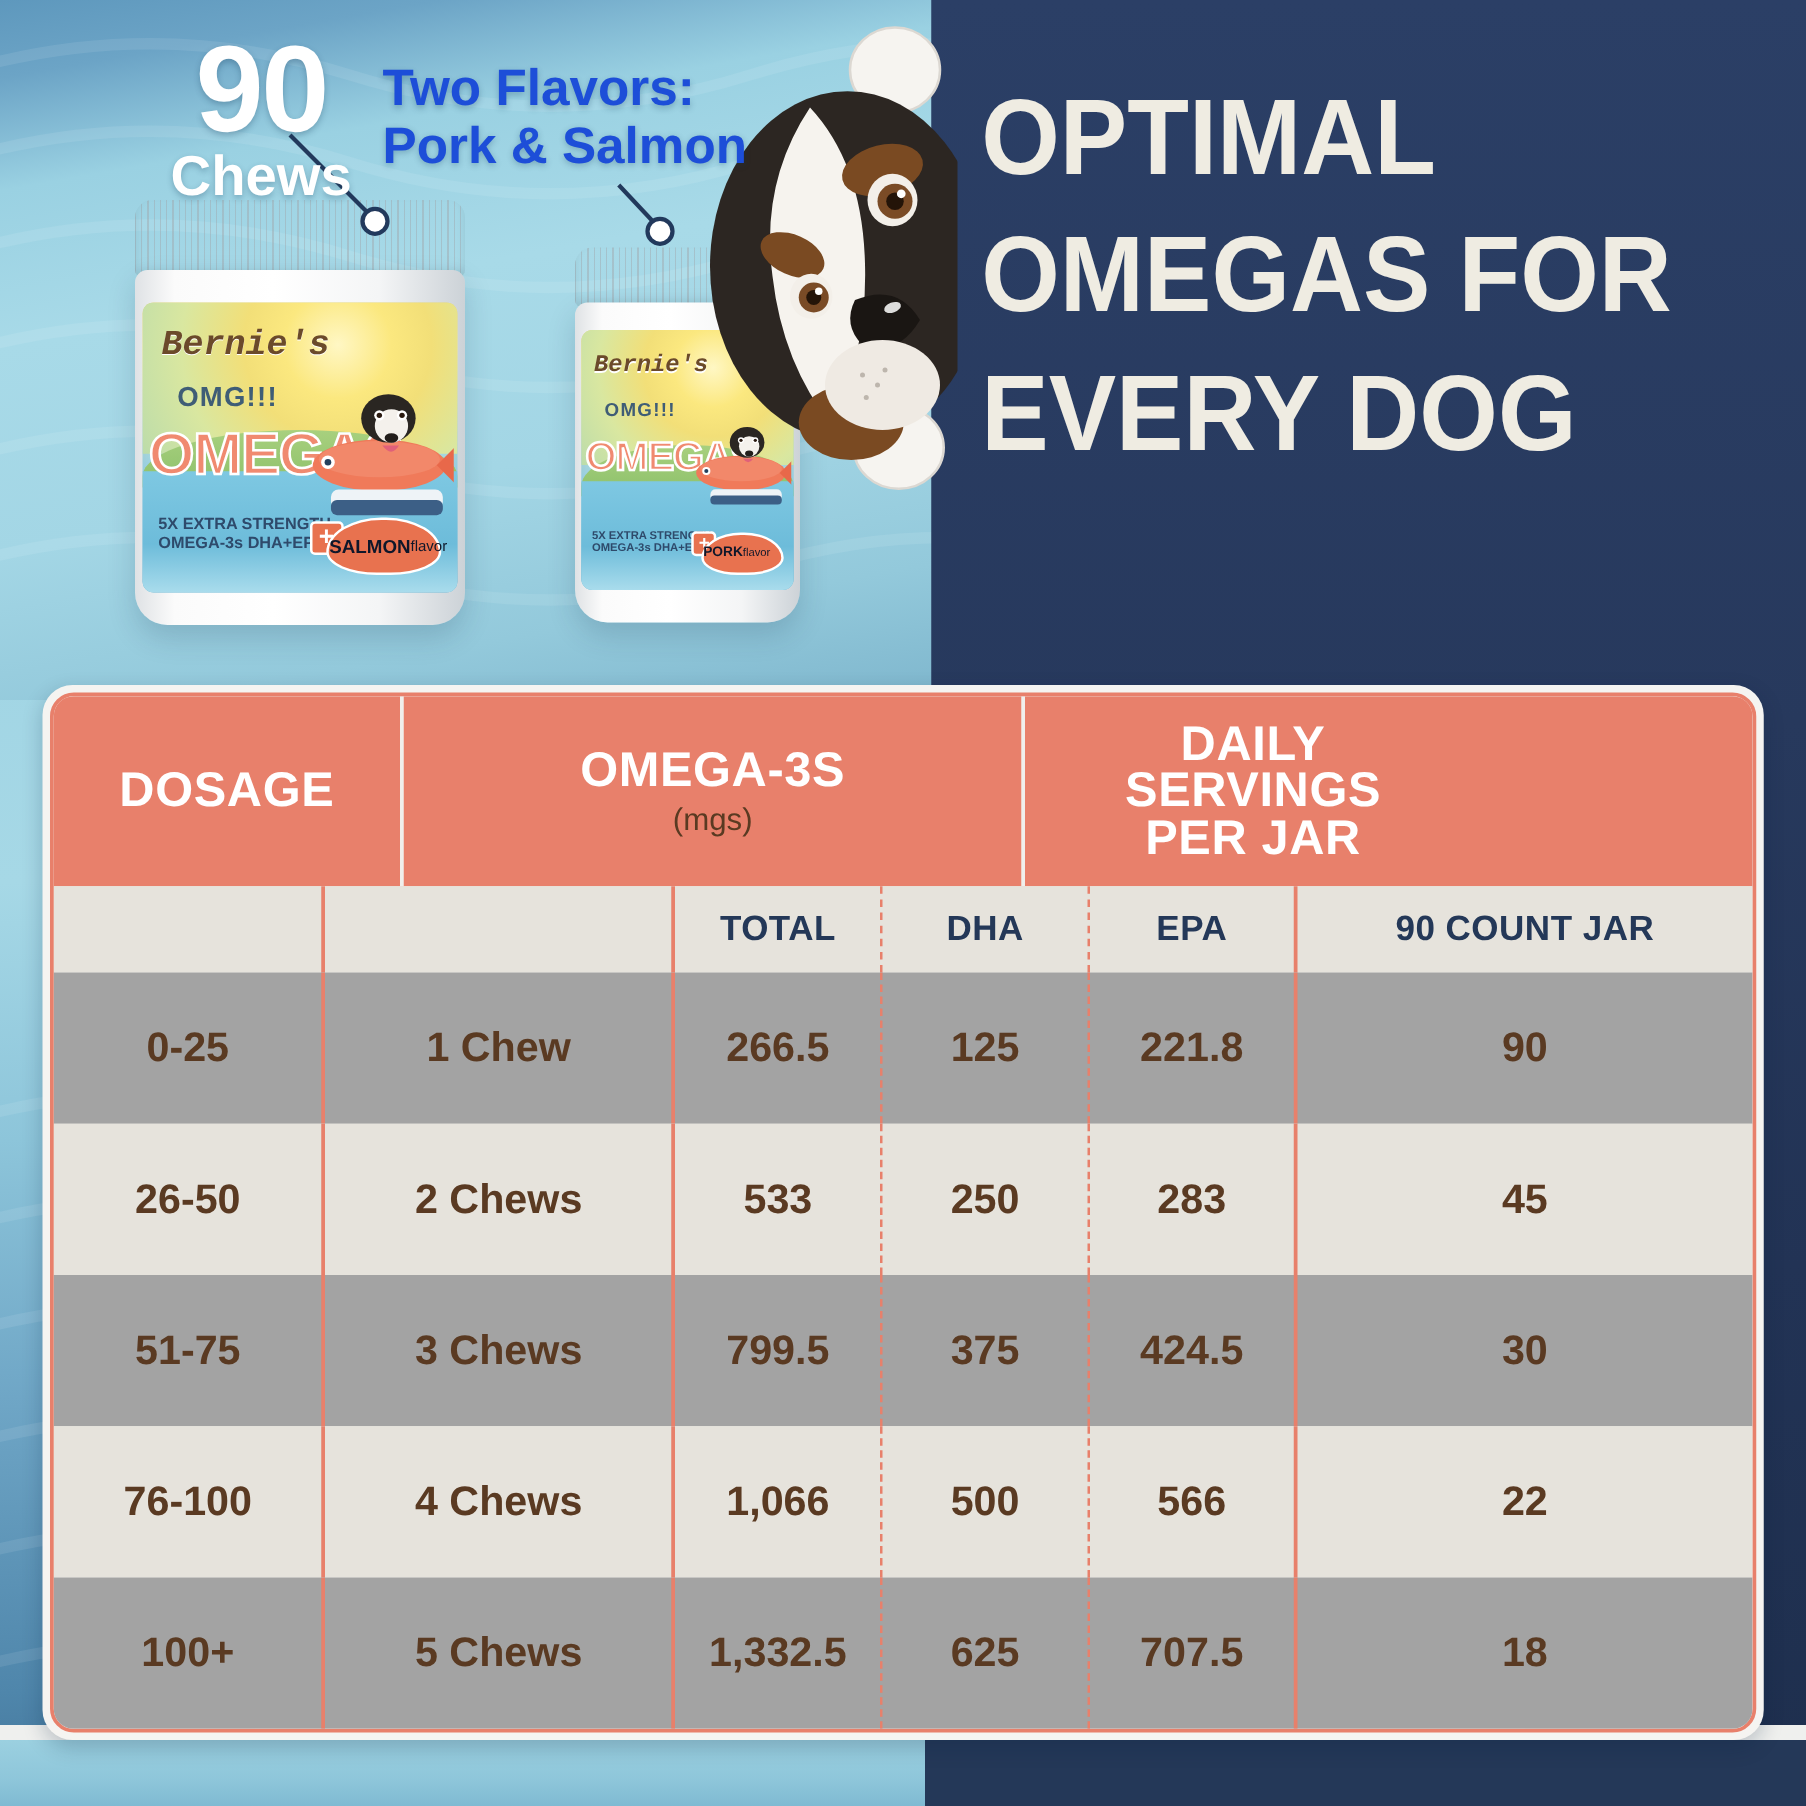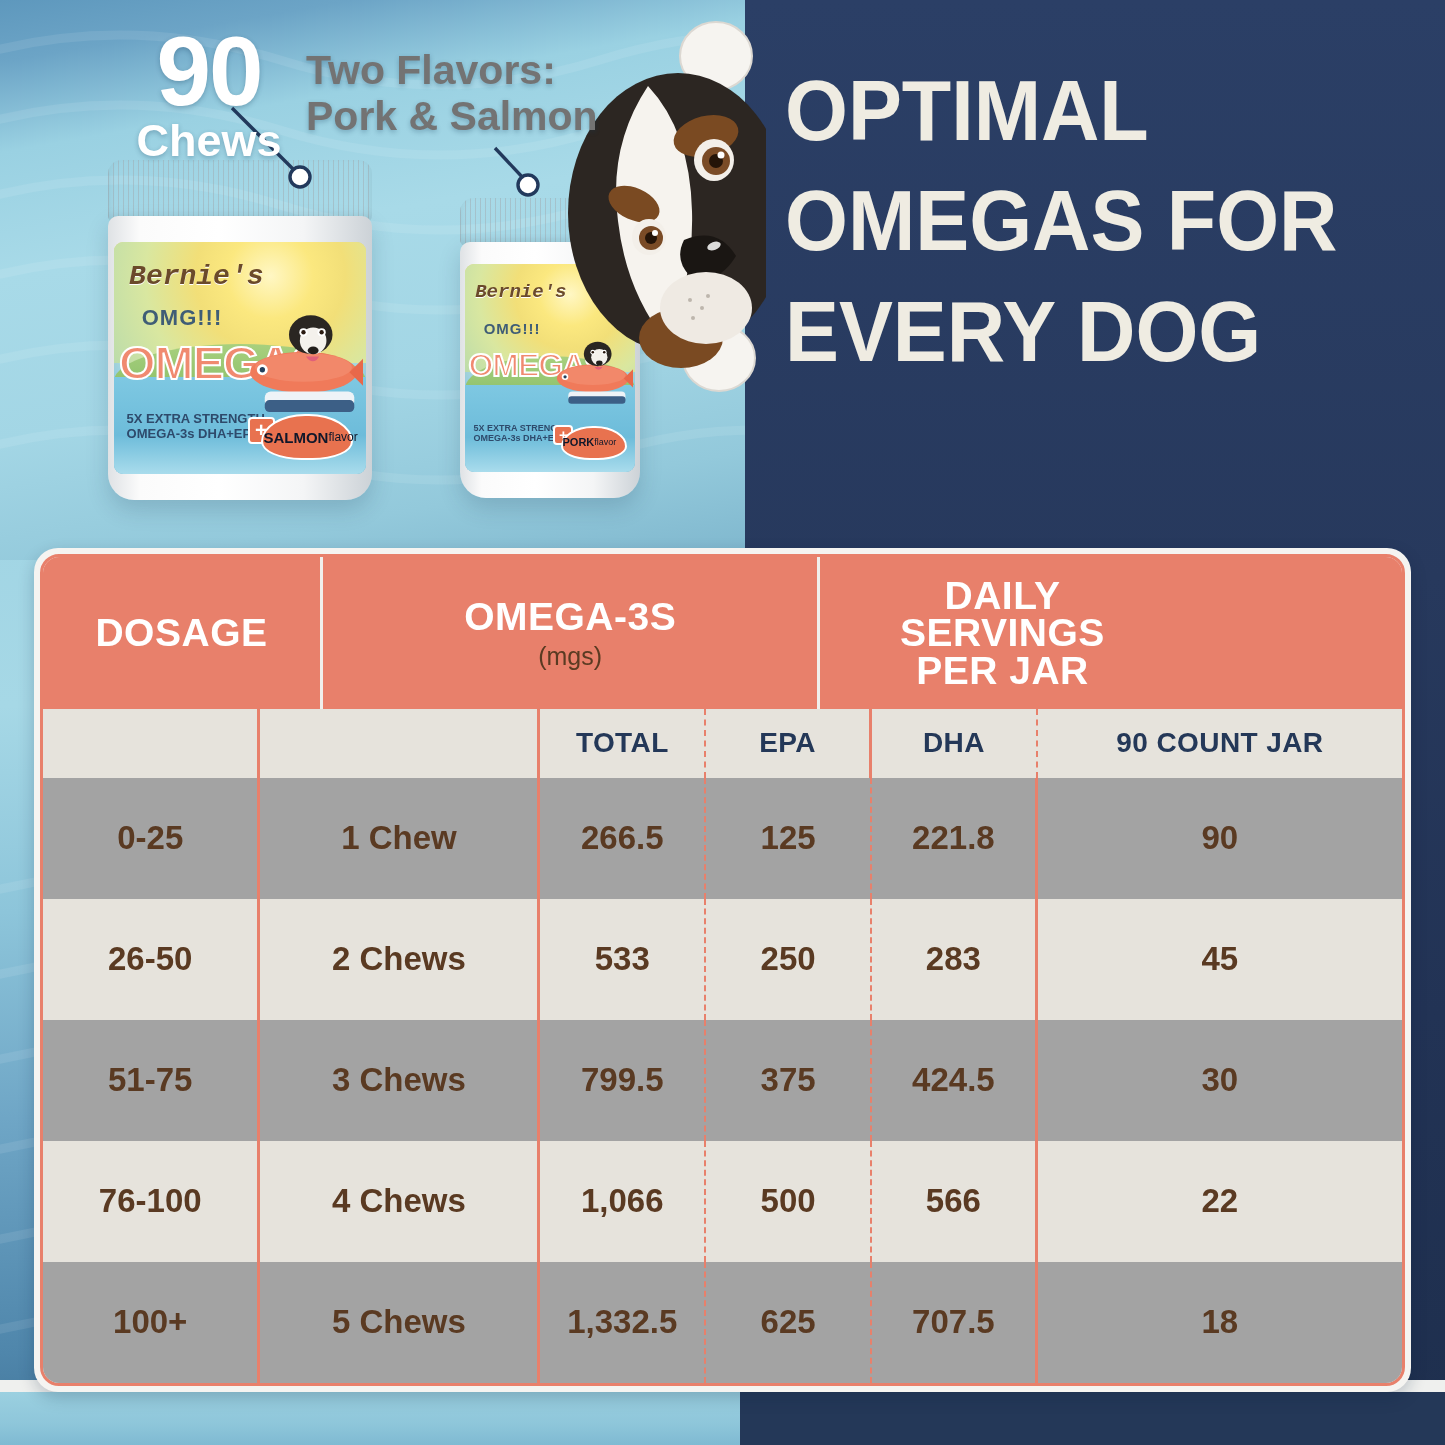--- a/index.html
+++ b/index.html
@@ -46,21 +46,21 @@
   .callout-90 {
     position:absolute; left:84px; top:26px; width:250px;
     color:#ffffff; text-align:center; line-height:.92;
     text-shadow:0 2px 5px rgba(20,60,90,.30);
   }
   .callout-90 .num { display:block; font-size:98px; font-weight:700; letter-spacing:-2px; }
   .callout-90 .lab { display:block; font-size:45px; font-weight:700; margin-top:4px; }
 
   .callout-flavors {
     position:absolute; left:306px; top:48px; width:330px;
-    color:#737373; font-size:41px; font-weight:700; line-height:1.12;
+    color:#1d4ed8; font-size:41px; font-weight:700; line-height:1.12;
     text-shadow:0 2px 5px rgba(20,60,90,.30);
   }
 
   
   .leader { position:absolute; left:0; top:0; width:760px; height:560px; pointer-events:none; }
 
   
   .jar { position:absolute; }
   .jar .lid {
     position:absolute; left:0; top:0; width:100%; height:60px;
@@ -371,22 +371,22 @@
           <span class="big">DAILY</span>
           <span class="big">SERVINGS</span>
           <span class="big">PER JAR</span>
         </div>
       </div>
 
       <div class="trow srow">
         <div class="scell c-weight bd-right empty"></div>
         <div class="scell c-dosage bd-right empty"></div>
         <div class="scell c-total dash-right">TOTAL</div>
+        <div class="scell c-dha dash-right">DHA</div>
         <div class="scell c-epa bd-right">EPA</div>
-        <div class="scell c-dha dash-right">DHA</div>
         <div class="scell c-daily">90 COUNT JAR</div>
       </div>
 
       <div class="trow drow odd">
         <div class="dcell c-weight bd-right">0-25</div>
         <div class="dcell c-dosage bd-right">1 Chew</div>
         <div class="dcell c-total dash-right">266.5</div>
         <div class="dcell c-dha dash-right">125</div>
         <div class="dcell c-epa bd-right">221.8</div>
         <div class="dcell c-daily">90</div>

